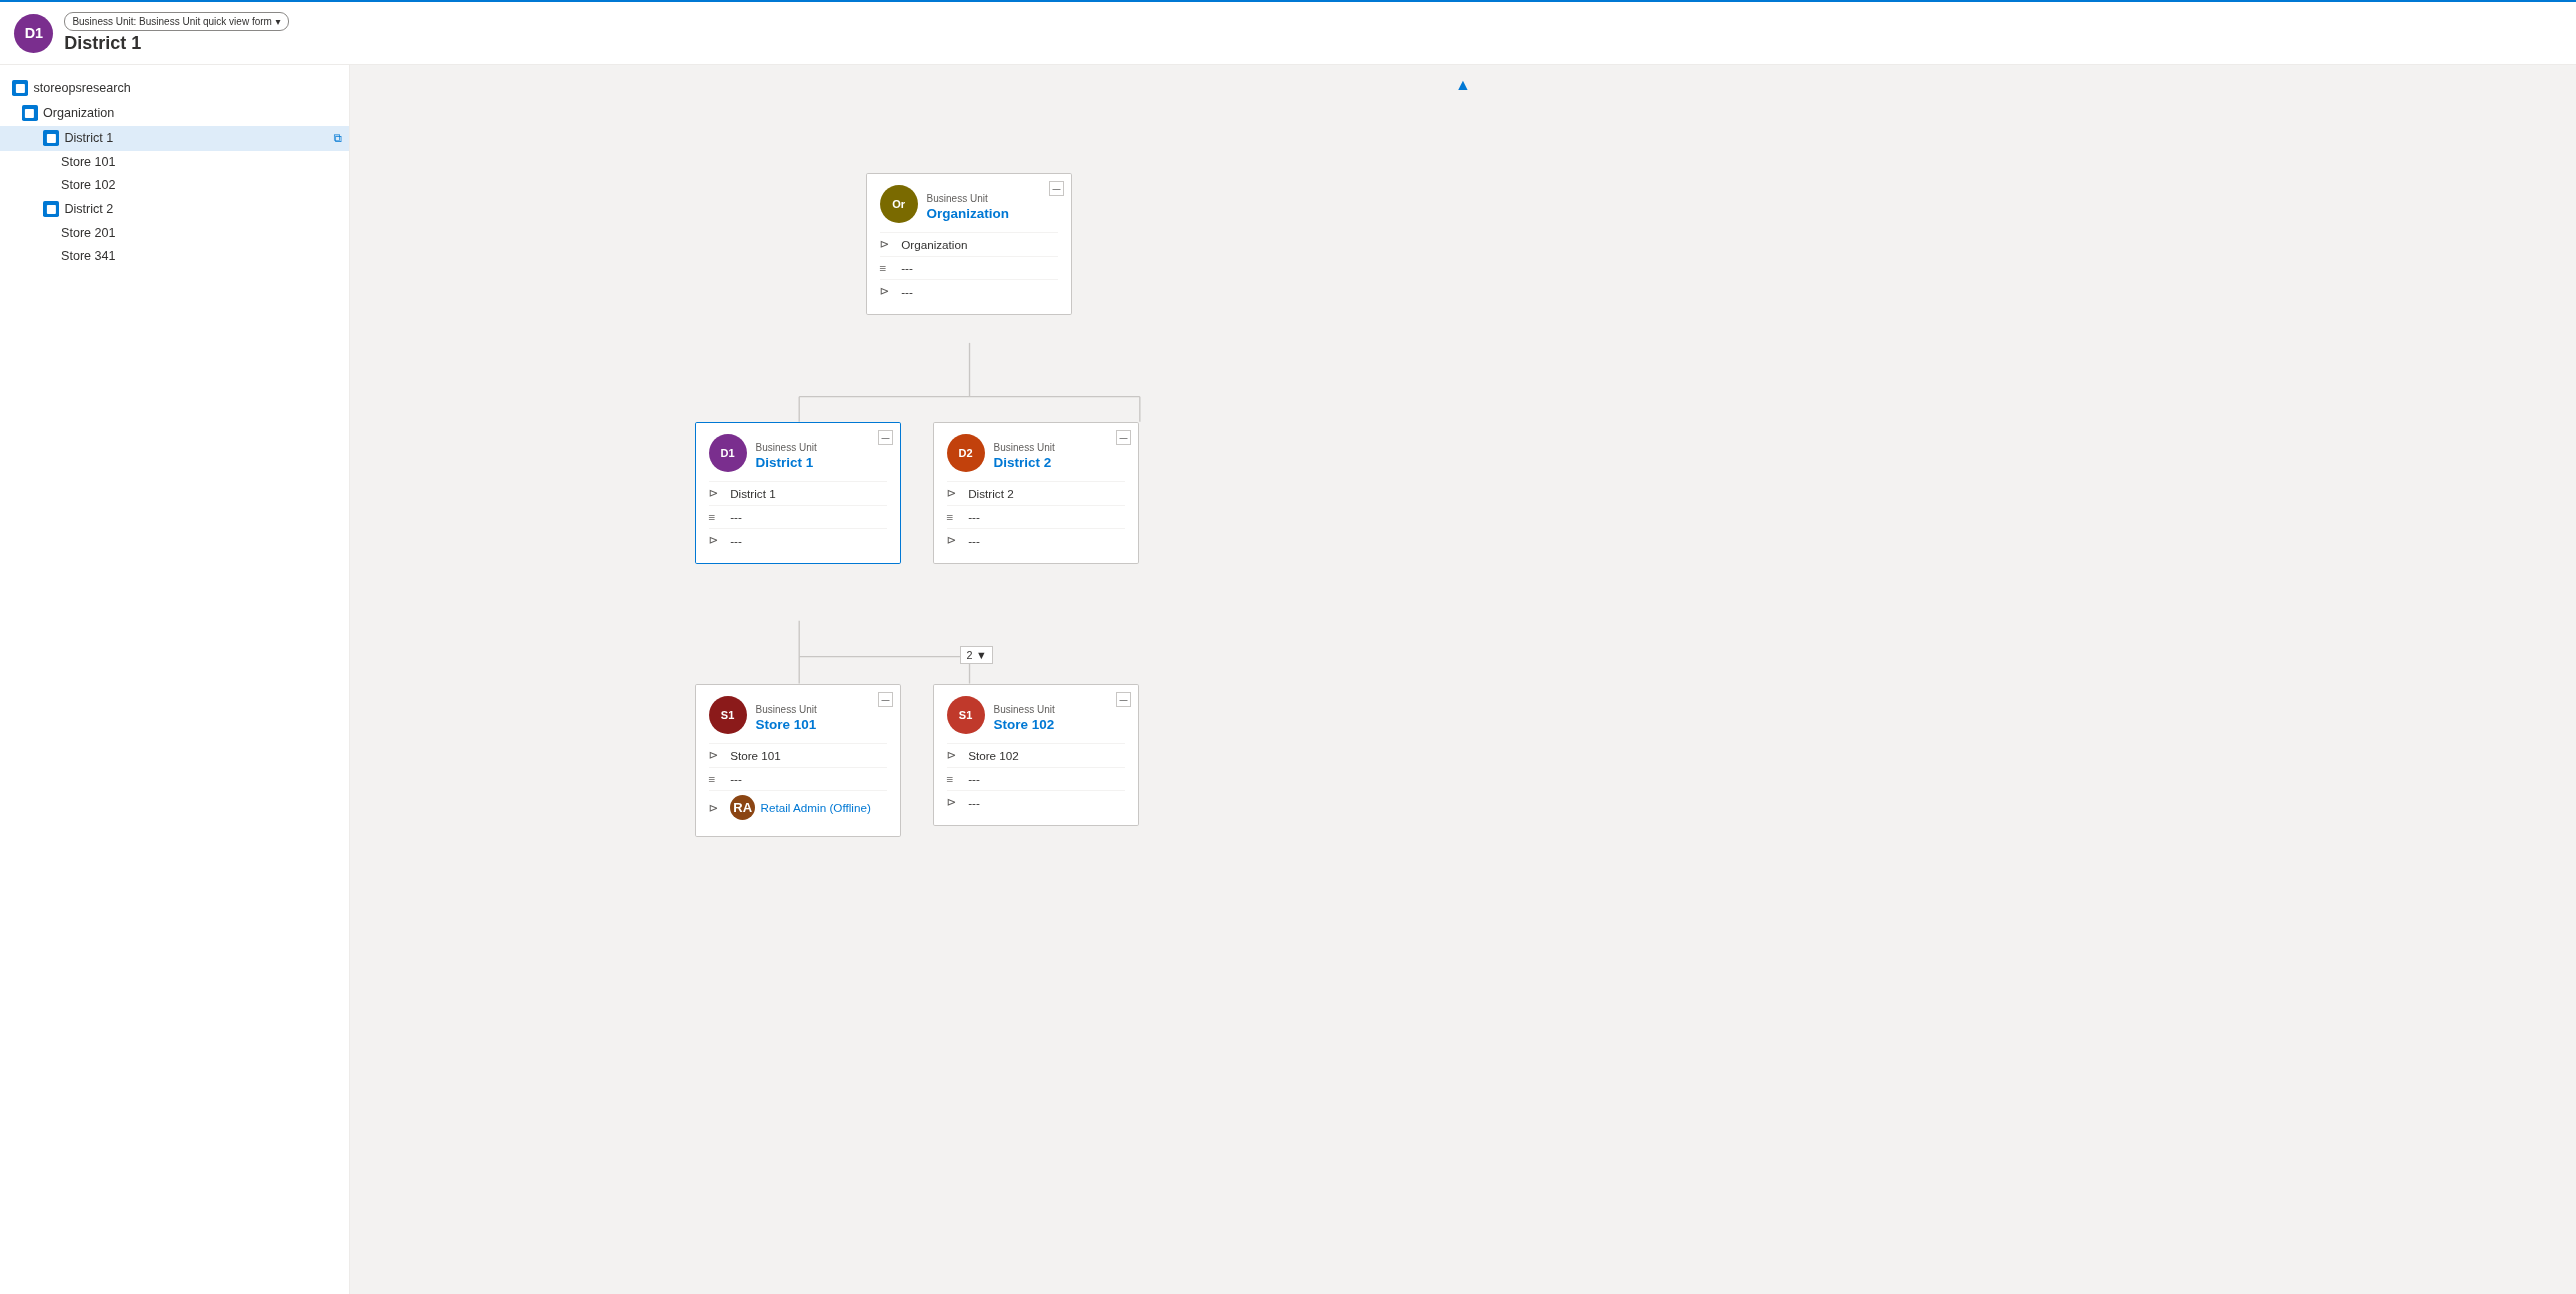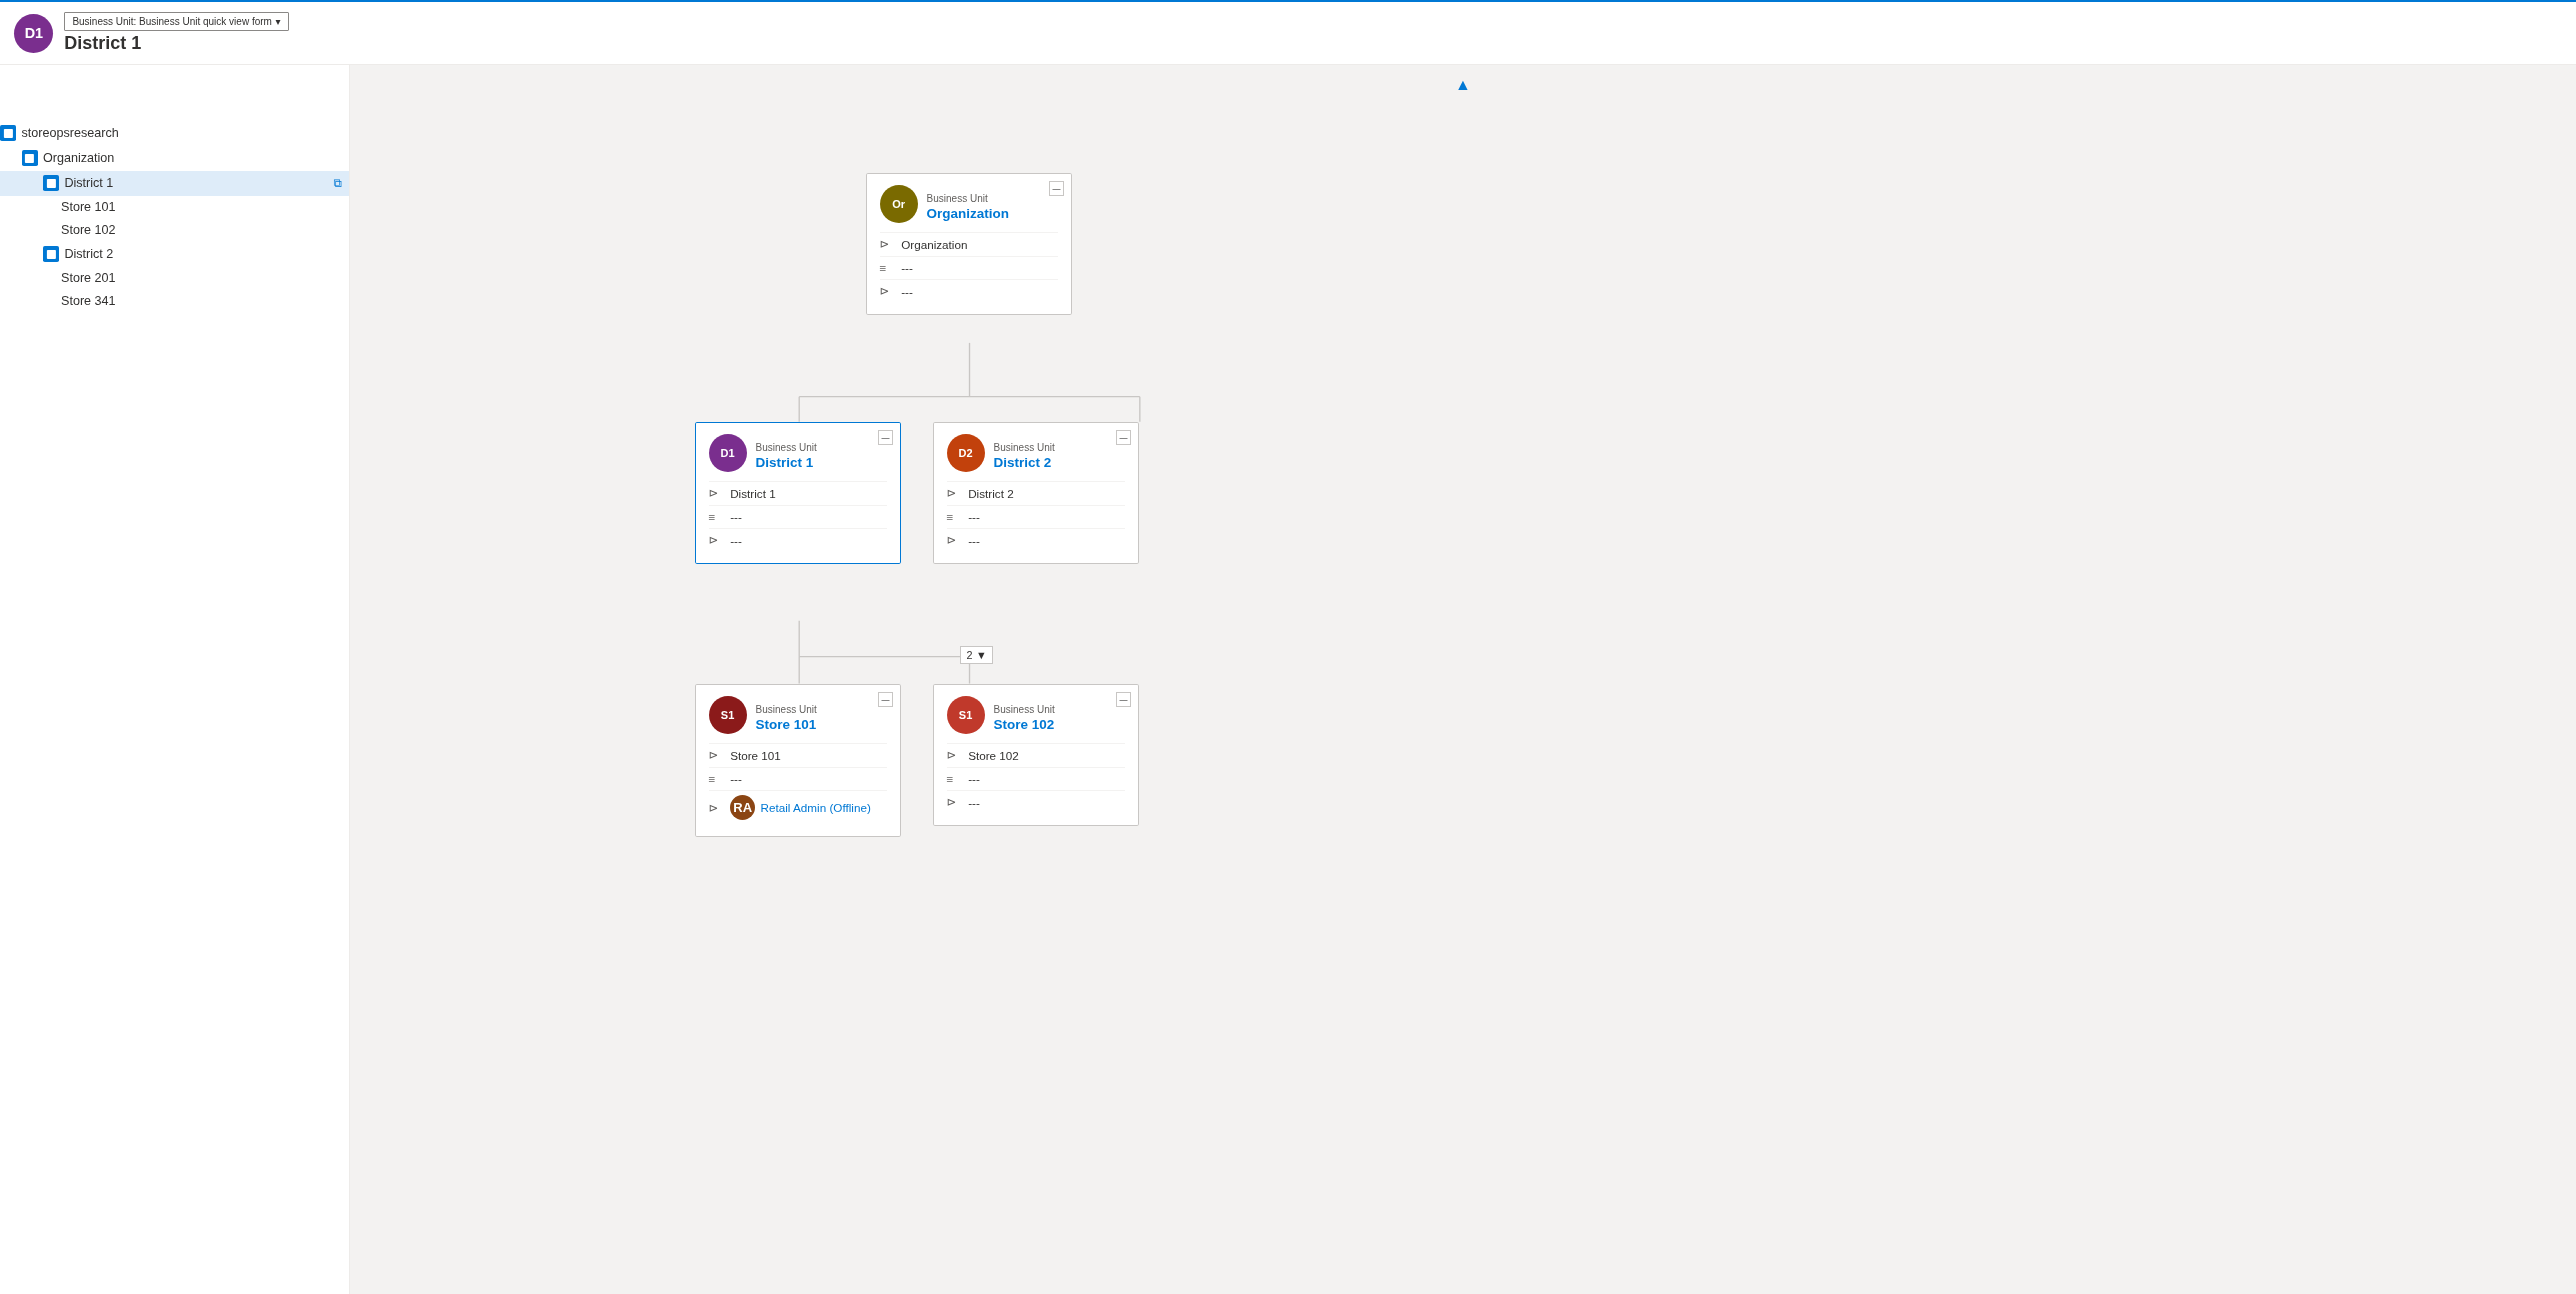--- a/index.html
+++ b/index.html
@@ -21,21 +21,21 @@
       background: #7a2e8e;
       color: white; font-weight: 700; font-size: 14.4px;
       display: flex; align-items: center; justify-content: center;
       flex-shrink: 0;
     }
     .top-bar-title-area { display: flex; flex-direction: column; }
     .quick-view-dropdown {
       display: flex; align-items: center; gap: 3.6px;
       font-size: 11.7px; color: #323130;
       border: 0.9px solid #8a8886; padding: 2.7px 7.2px;
-      background: white; cursor: pointer; border-radius: 1px;
+      background: white; cursor: pointer; border-radius: 9px;
     }
     .quick-view-dropdown span { font-size: 10px; }
     .record-title { font-size: 18px; font-weight: 600; color: #323130; margin-top: 1.8px; }
 
     
     .main-layout { display: flex; height: calc(100vh - 65px); }
 
     
     .sidebar {
       width: 350px; background: white; border-right: 0.9px solid #edebe9;
@@ -48,21 +48,21 @@
     }
     .sidebar-item.active { background: #deecf9; }
     .sidebar-icon-square {
       width: 16px; height: 16px; border-radius: 1.8px;
       display: flex; align-items: center; justify-content: center;
       flex-shrink: 0;
     }
     .sidebar-icon-square.blue { background: #0078d4; }
     .sidebar-icon-square svg { width: 10.8px; height: 10.8px; fill: white; }
 
-    .tree-root { padding-left: 0; margin-top: 45px; }
+    .tree-root { padding-left: 12px; }
     .tree-level-1 { padding-left: 21.5px; }
     .tree-level-2 { padding-left: 43px; }
     .tree-level-3 { padding-left: 61px; }
 
     .sidebar-item .external-link-icon {
       margin-left: auto; color: #0078d4; font-size: 11.7px;
     }
 
     
     .canvas-area {

